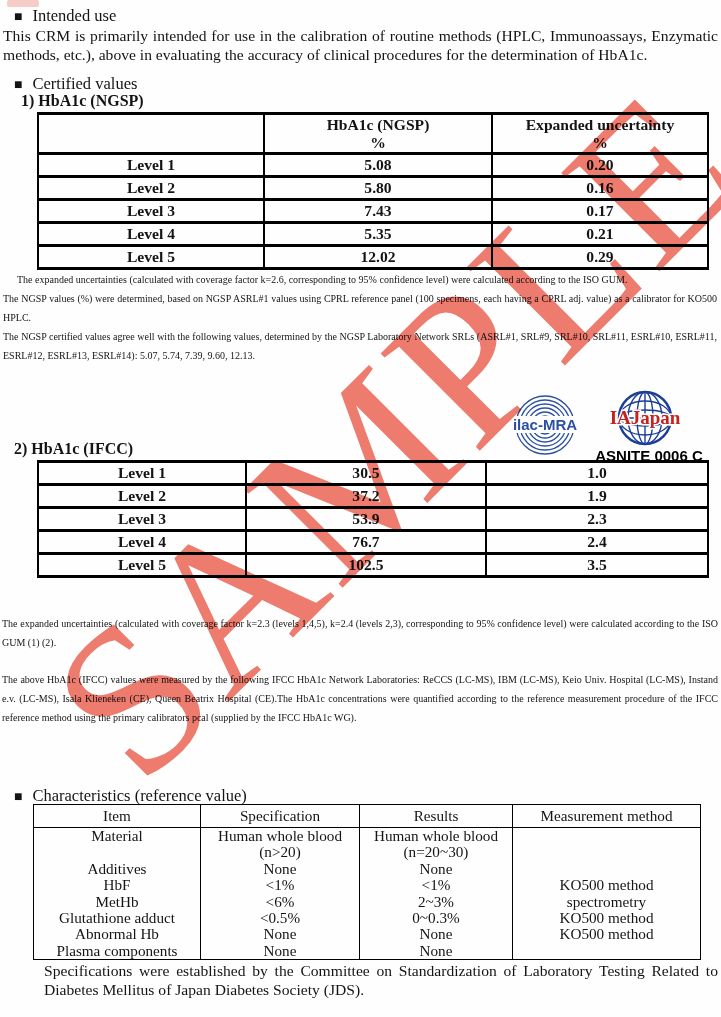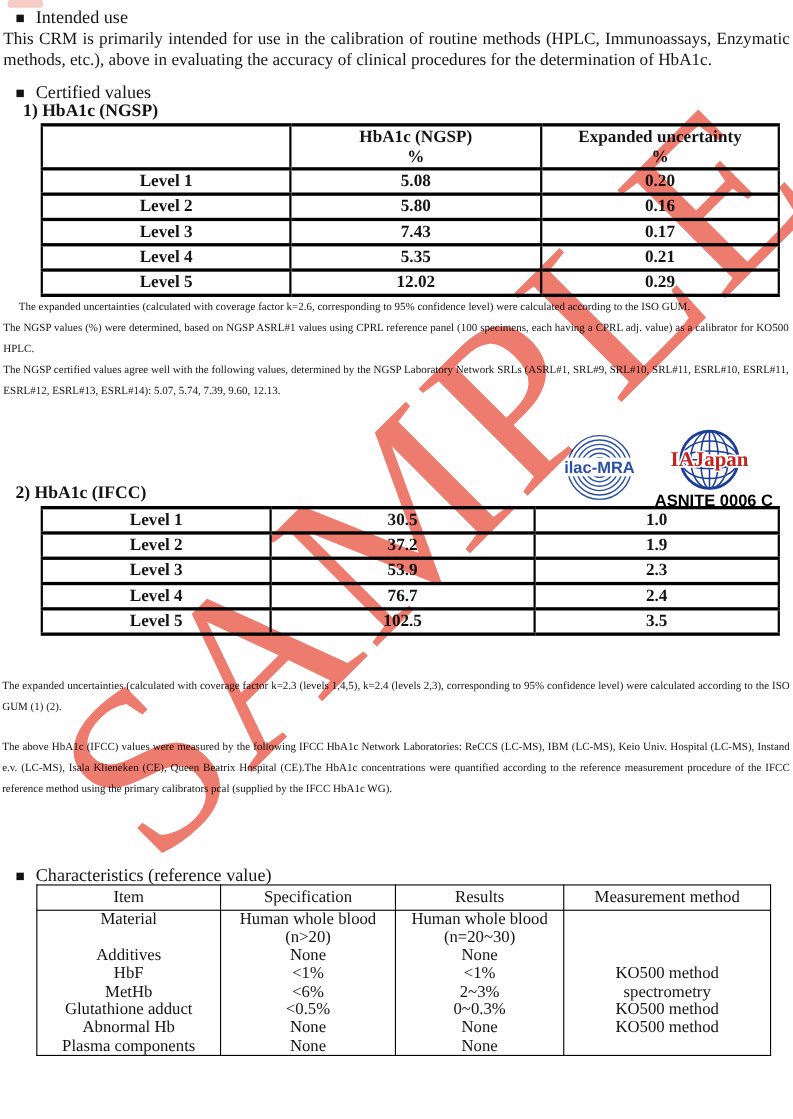--- a/index.html
+++ b/index.html
@@ -251,16 +251,17 @@
         <div class="cline">KO500 method</div>
         <div class="cline">spectrometry</div>
         <div class="cline">KO500 method</div>
         <div class="cline">KO500 method</div>
         <div class="cline"></div>
       </td>
     </tr>
   </tbody>
     </table>
 
+  <div class="abs footnote" style="left:44px; top:961px; width:674px;">Specifications were established by the Committee on Standardization of Laboratory Testing Related to Diabetes Mellitus of Japan Diabetes Society (JDS).</div>
 
   <div class="watermark">SAMPLE</div>
 
 </div>
 
 </body></html>

